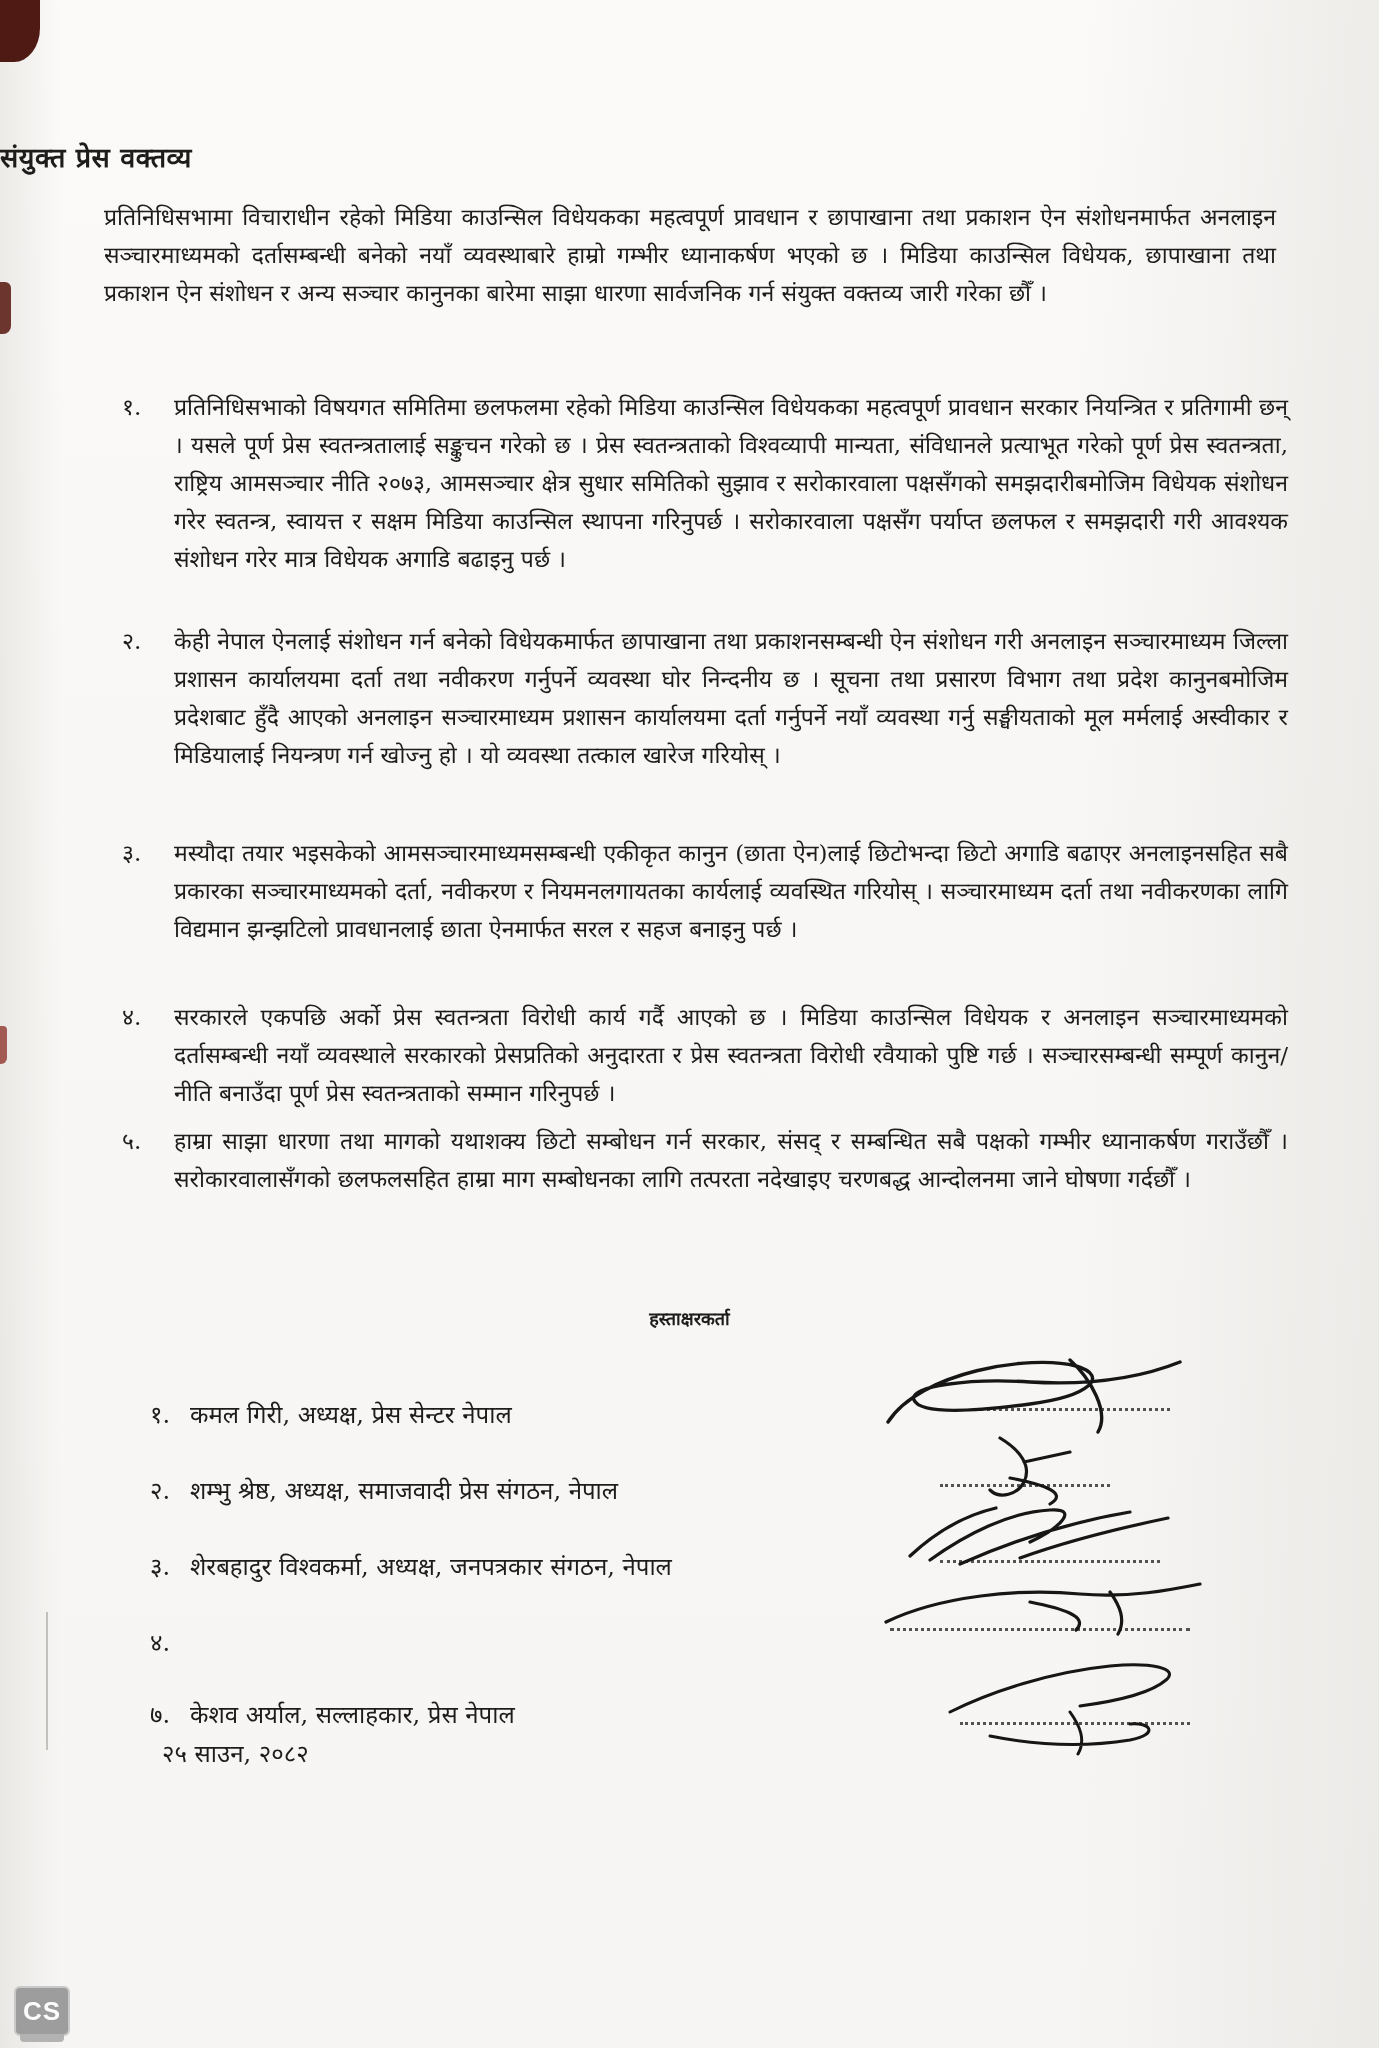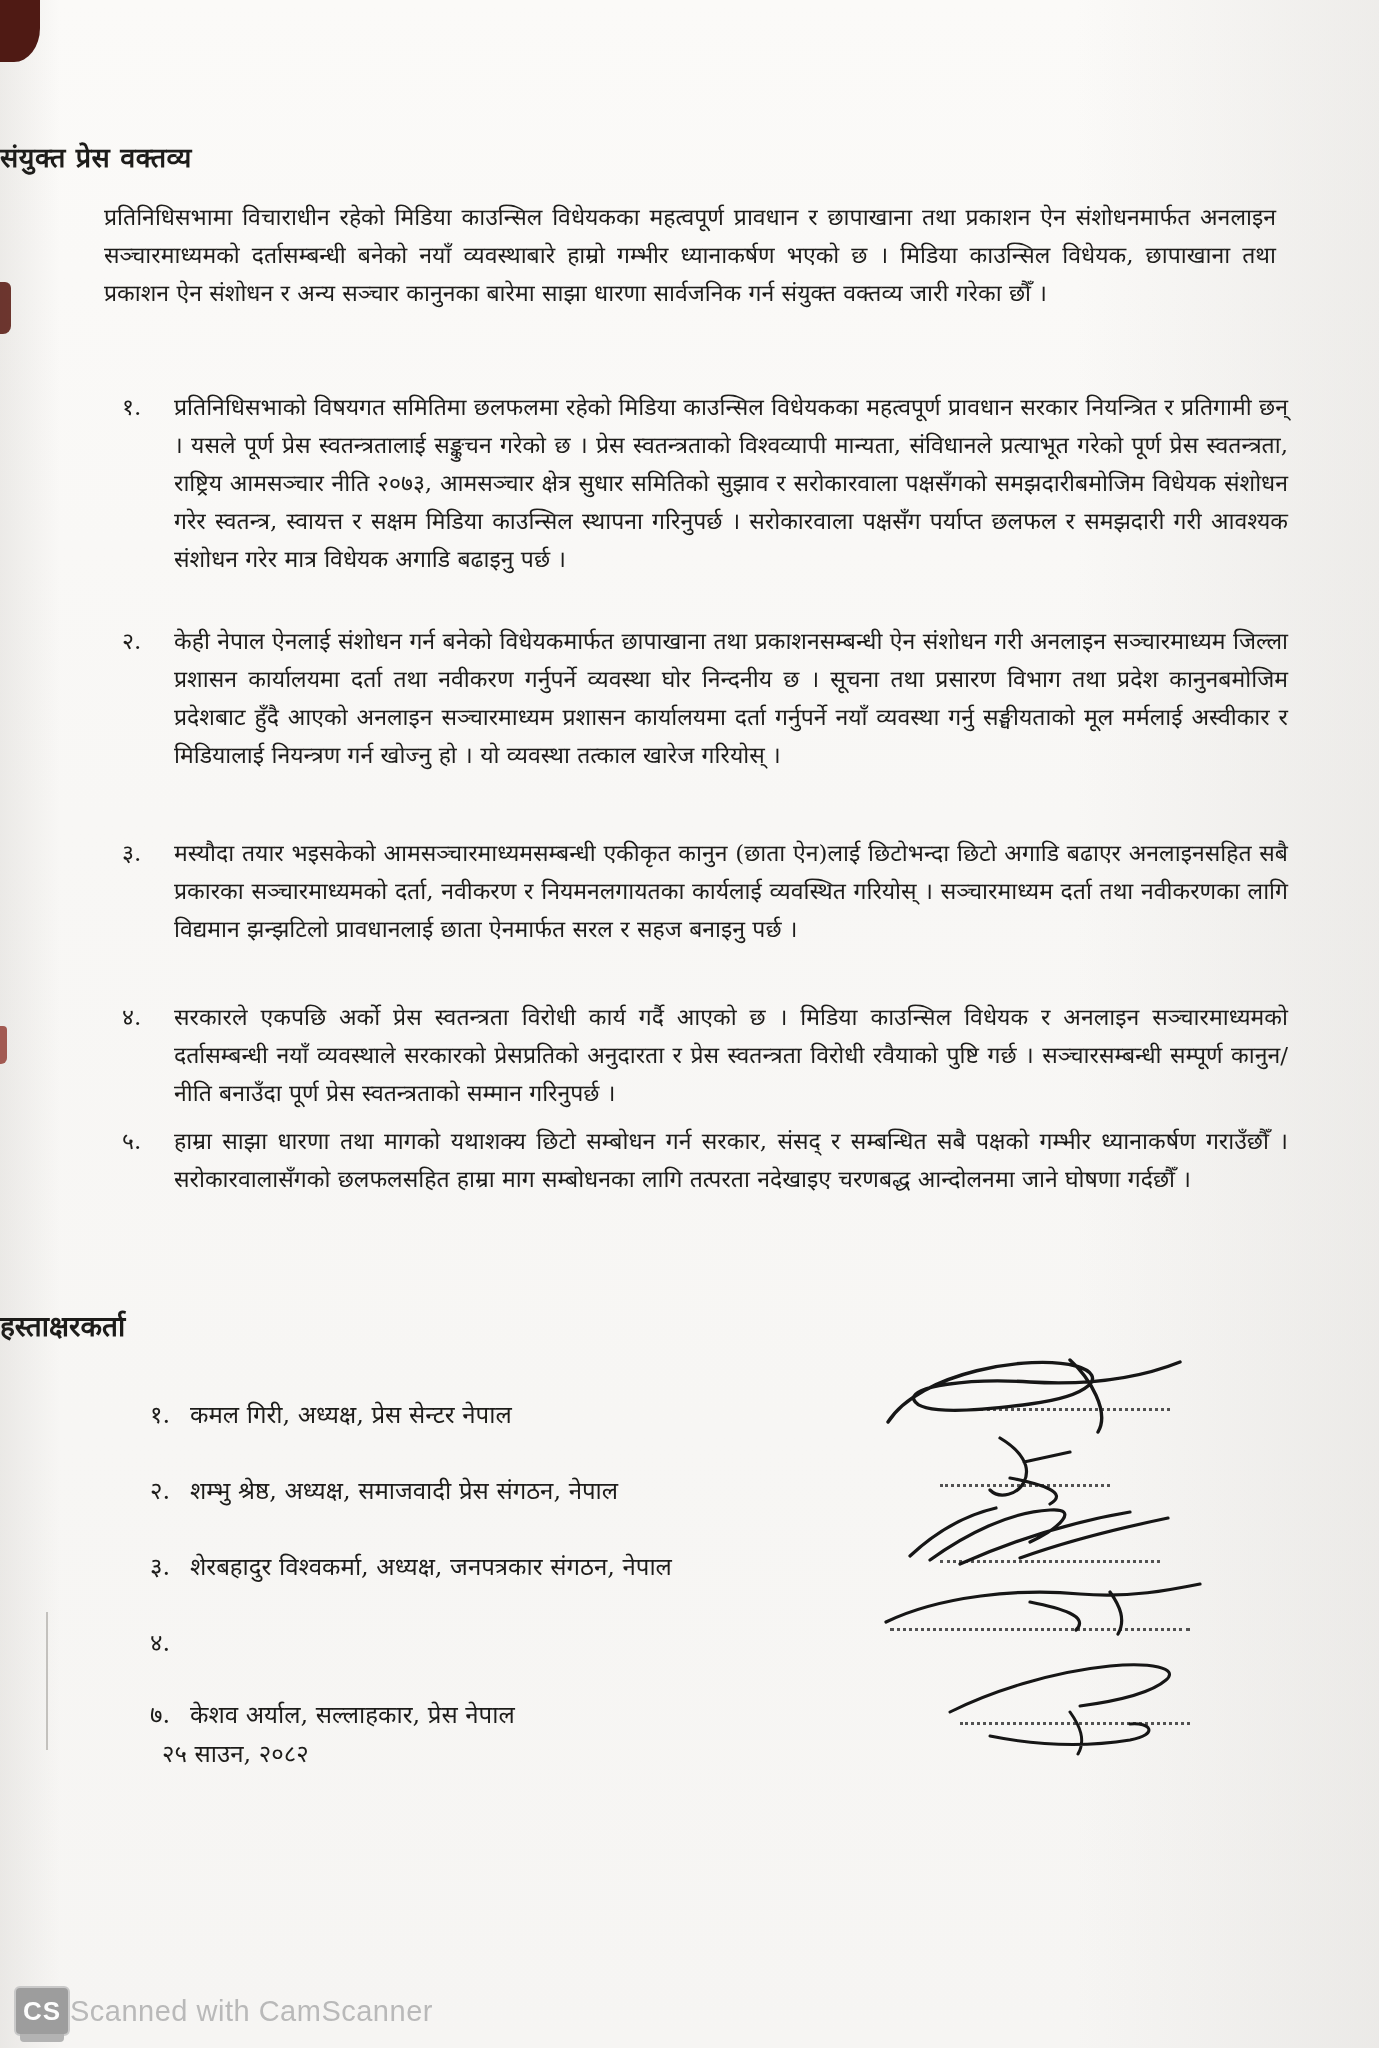--- a/index.html
+++ b/index.html
@@ -30,21 +30,21 @@
   }
   .list-item .num{flex:0 0 52px;}
   .list-item .txt{flex:1;text-align:justify;}
   .item-1{top:388px;}
   .item-2{top:622px;}
   .item-3{top:834px;}
   .item-4{top:998px;}
   .item-5{top:1122px;}
   .sign-heading{
     position:absolute;left:0;top:1306px;width:100%;
-    text-align:left;font-size:28px;font-weight:bold;
+    text-align:center;font-size:18px;font-weight:bold;
   }
   .signatory{
     position:absolute;left:150px;width:680px;
     font-size:24px;line-height:34px;display:flex;
   }
   .signatory .num{flex:0 0 40px;}
   .sig-1{top:1398px;} .sig-2{top:1474px;} .sig-3{top:1550px;}
   .sig-4{top:1626px;} .sig-5{top:1698px;}
   .signature-block{position:absolute;}
   .dotline{
@@ -185,16 +185,15 @@
     </svg>
   </div>
 
   <div class="doc-date">२५ साउन, २०८२</div>
 
   <div class="footer">
     <div class="cs-badge">
       <span>CS</span>
       <div class="cs-tab"></div>
     </div>
-    <div class="footer-text">Scanned with CamScanner</div>
   </div>
 
 </div>
 
 </body></html>

